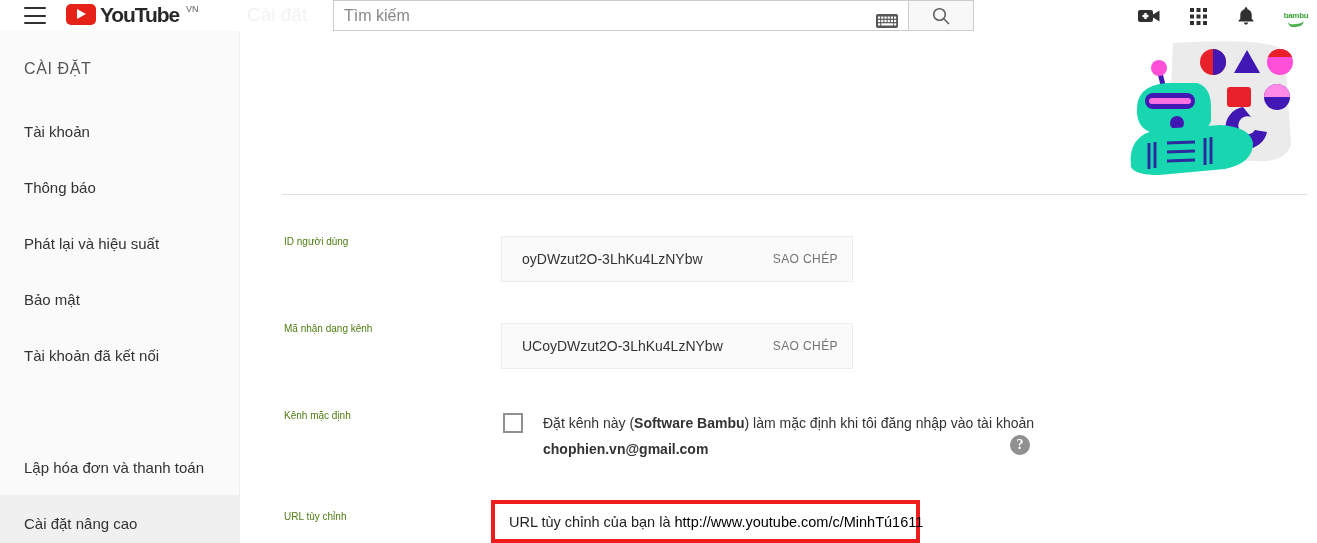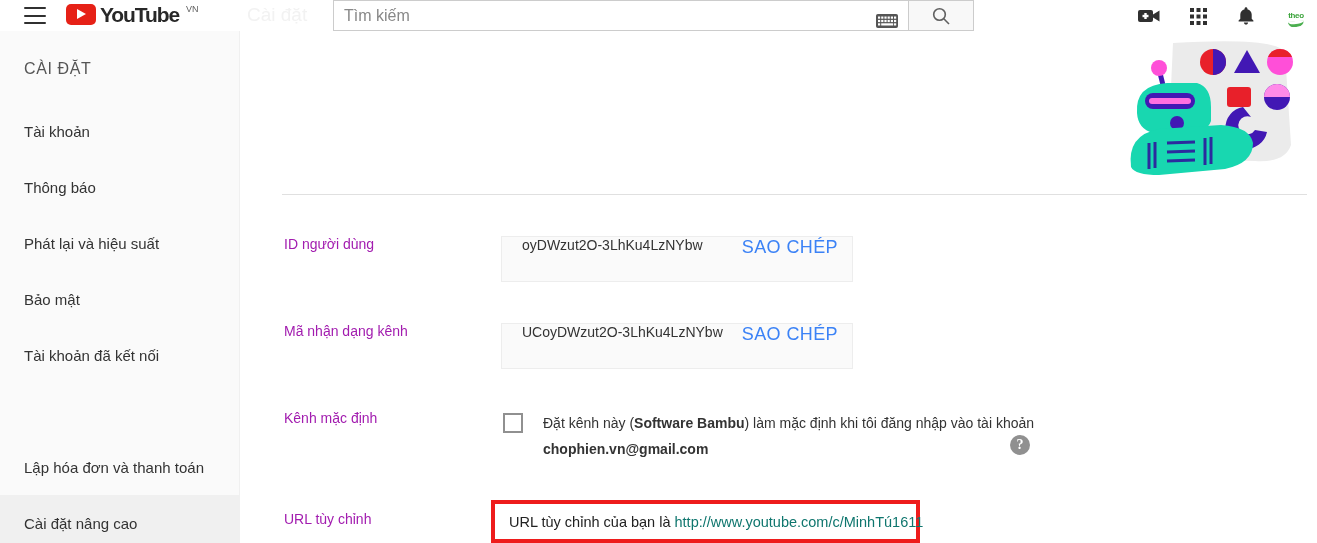--- a/index.html
+++ b/index.html
@@ -146,32 +146,32 @@
     position: absolute; right: 12px; top: 4px;
     width: 180px; height: 150px;
   }
   #divider {
     position: absolute; left: 42px; top: 163px;
     width: 1025px; height: 1px; background: #e0e0e0;
   }
 
   .row-label {
     position: absolute; left: 44px;
-    font-size: 14px; color: #a21caf;
+    font-size: 10px; color: #4d7c0f;
   }
   .copy-field {
     position: absolute; left: 261px;
     width: 352px; height: 46px;
     background: #fafafa; border: 1px solid #ededed;
-    display: flex; align-items: flex-start; justify-content: space-between;
+    display: flex; align-items: center; justify-content: space-between;
     padding: 0 14px 0 20px;
   }
   .copy-value { font-size: 14px; color: #333; }
   .copy-btn {
-    font-size: 18px; color: #3b82f6; letter-spacing: 0.4px;
+    font-size: 12px; color: #737373; letter-spacing: 0.4px;
     cursor: pointer; background: none; border: none;
     font-family: "Liberation Sans", sans-serif;
   }
 
   #row-default { position: absolute; left: 0; top: 379px; width: 1077px; }
   #chk-box {
     position: absolute; left: 263px; top: 3px;
     width: 20px; height: 20px;
     border: 2px solid #909090; background: #fff;
     cursor: pointer;
@@ -191,21 +191,21 @@
   }
 
   #row-url { position: absolute; left: 0; top: 468px; width: 1077px; }
   #url-hl {
     position: absolute; left: 251px; top: 1px;
     width: 429px; height: 43px;
     border: 4px solid #ee1c1c; background: #fff;
     display: flex; align-items: center; padding-left: 14px;
   }
   #url-line { font-size: 14.5px; color: #222; white-space: nowrap; }
-  #url-link { color: #0f766e; }
+  #url-link { color: #000000; }
 </style>
 </head>
 <body>
 
 <div id="header">
 
   <div id="hamburger">
     <i></i>
       <i></i>
       <i></i>
@@ -276,21 +276,21 @@
   </div>
 
   <div class="hdr-icon" id="ic-bell">
     <svg width="18" height="20" viewBox="0 0 18 20" fill="#303030">
       <path d="M9 1.2c-0.8 0-1.4 0.6-1.4 1.4v0.6C5 3.8 3.3 6 3.3 8.6v4.1L1.6 14.6v1h14.8v-1l-1.7-1.9V8.6C14.7 6 13 3.8 10.4 3.2V2.6c0-0.8-0.6-1.4-1.4-1.4z"></path>
       <path d="M6.9 16.6a2.1 2.1 0 0 0 4.2 0z"></path>
     </svg>
   </div>
 
   <div id="avatar">
-    <span id="avatar-text">theo</span>
+    <span id="avatar-text">bambu</span>
     <span id="avatar-swoosh"></span>
   </div>
 </div>
 
 <div id="sidebar">
   <div id="sb-title">CÀI ĐẶT</div>
 
   <div class="sb-item" style="top:72px">
     <span>Tài khoản</span>
   </div>

